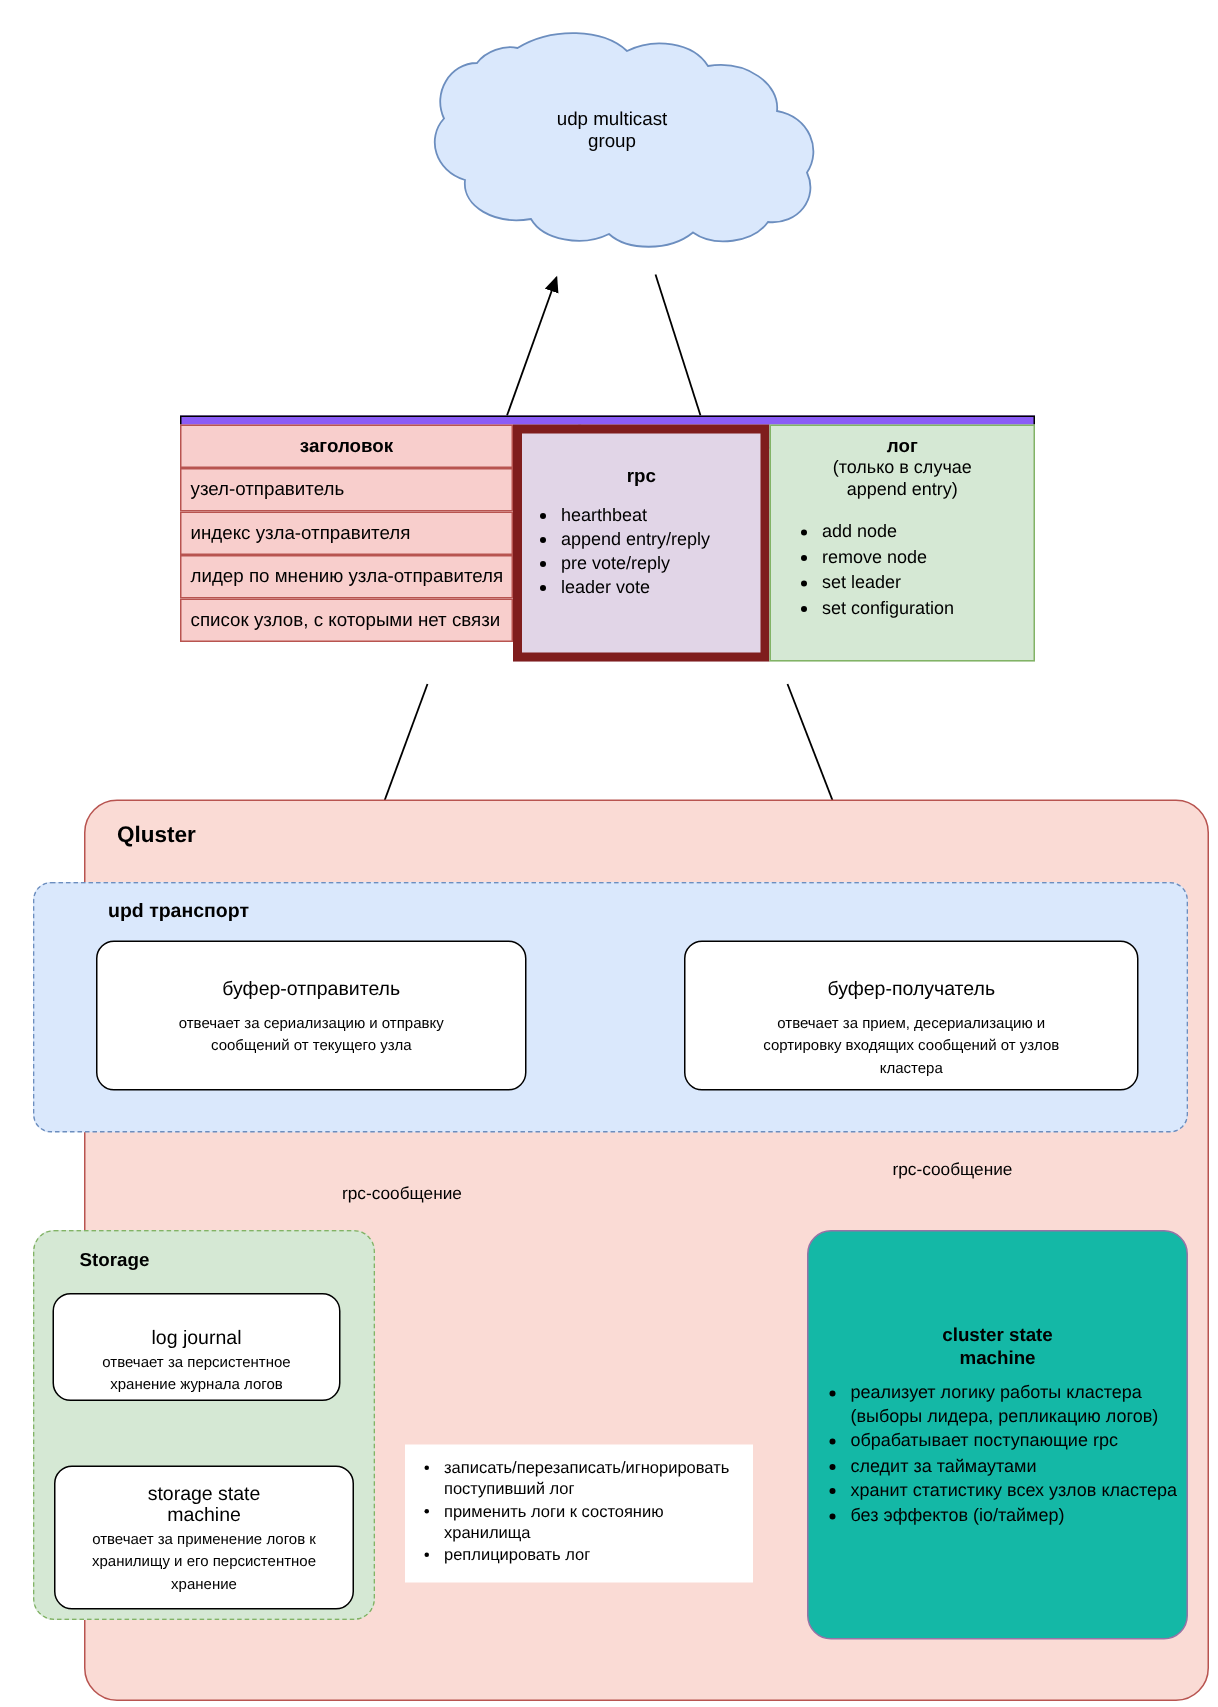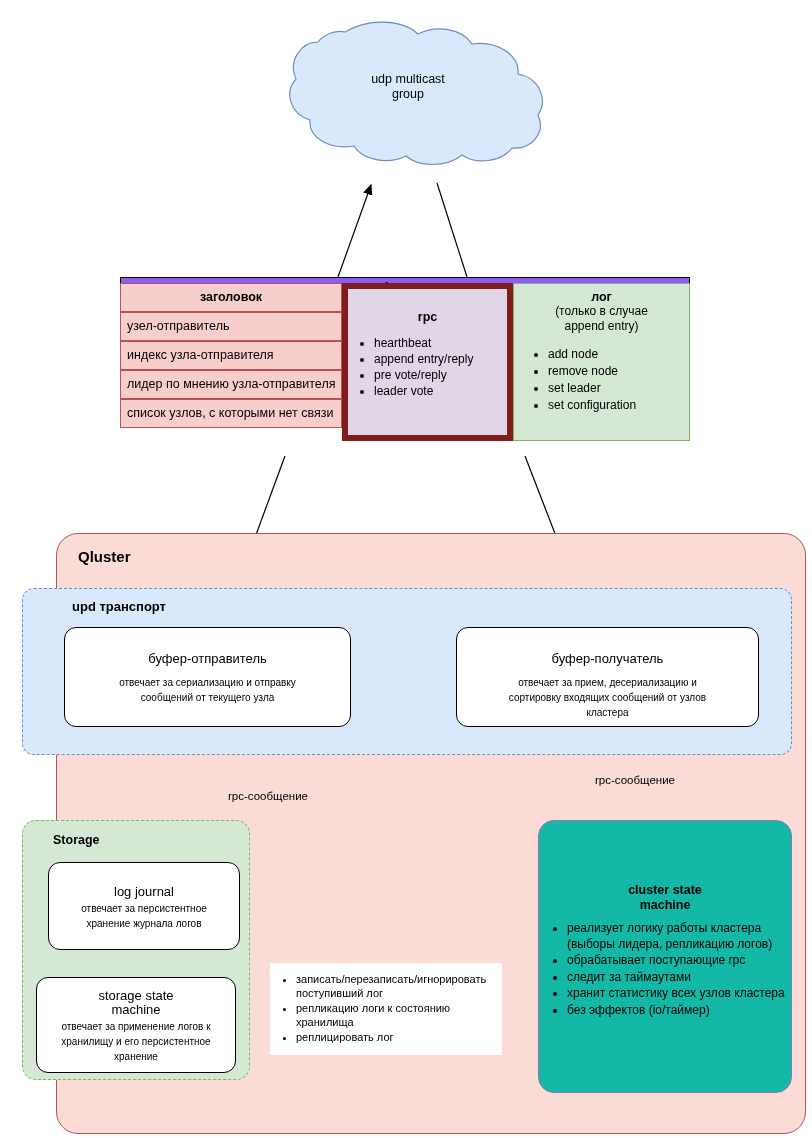--- a/index.html
+++ b/index.html
@@ -52,21 +52,21 @@
   .wbox .d{font-size:10px;line-height:15px;padding:0 10px;}
   #buf-send .t{margin-top:23px;}
   #buf-send .d{margin-top:9px;}
   #buf-recv .t{margin-top:23px;}
   #buf-recv .d{margin-top:9px;}
 
   
   #storage{position:absolute;left:22px;top:820px;width:228px;height:260px;
      background:#d5e8d4;border:1px dashed #82b366;border-radius:14px;box-sizing:border-box;}
   #storage-title{position:absolute;left:53px;top:833px;font-size:12.5px;font-weight:bold;}
-  #log-journal{left:48px;top:862px;width:192px;height:88px;}
+  #log-journal{left:35px;top:862px;width:192px;height:72px;}
   #log-journal .t{margin-top:21px;}
   #log-journal .d{margin-top:2px;}
   #storage-sm{left:36px;top:977px;width:200px;height:96px;}
   #storage-sm .t{margin-top:11px;line-height:14px;}
   #storage-sm .d{margin-top:2px;}
 
   
   #note{position:absolute;left:270px;top:963px;width:232px;height:92px;background:#fff;}
   #note ul{margin:0;padding:9px 6px 0 26px;font-size:11px;line-height:14px;}
   #note li{margin-bottom:1px;}
@@ -203,21 +203,21 @@
     <div class="d">
       <div>отвечает за применение логов к</div>
       <div>хранилищу и его персистентное</div>
       <div>хранение</div>
     </div>
   </div>
 
   <div id="note">
     <ul>
       <li>записать/перезаписать/игнорировать поступивший лог</li>
-      <li>репликацию логи к состоянию хранилища</li>
+      <li>применить логи к состоянию хранилища</li>
       <li>реплицировать лог</li>
     </ul>
   </div>
 
   <div id="csm">
     <div id="csm-title">
       <div>cluster state</div>
       <div>machine</div>
     </div>
     <ul>

